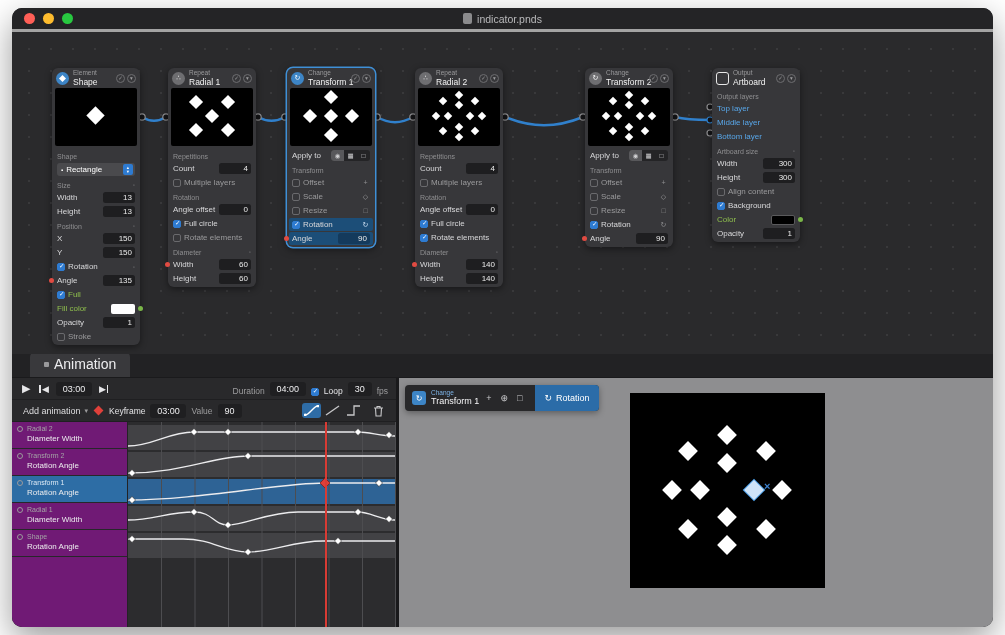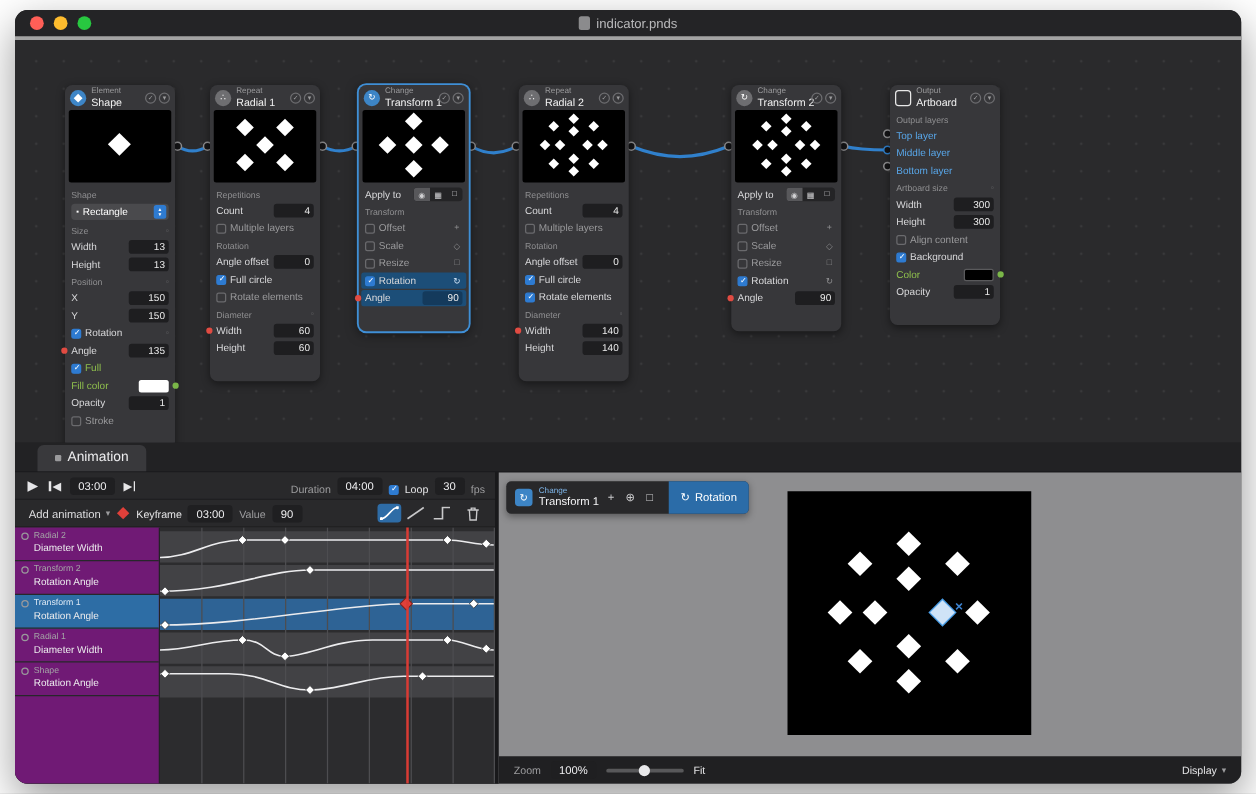--- a/index.html
+++ b/index.html
@@ -26,21 +26,21 @@
   .node.selected .n-ic.change{background:#3d85c6;}
   .n-ic.output{background:transparent;border:1.5px solid #e8e8e8;border-radius:3px;}
   .n-ic .mini-dm{width:5px;height:5px;background:#fff;transform:rotate(45deg);}
   .n-titles{line-height:1;min-width:0;}
   .n-type{font-size:6.5px;color:#9a9a9c;margin-bottom:1px;}
   .n-name{font-size:8.5px;color:#f2f2f2;white-space:nowrap;}
   .hbtns{margin-left:auto;display:flex;gap:2px;}
   .hbtn{width:9px;height:9px;border:1px solid #6d6d70;border-radius:50%;color:#9d9d9f;font-size:5.5px;display:flex;align-items:center;justify-content:center;}
   .node-preview{position:relative;height:58px;background:#000;margin:0 3px;border-radius:2px;overflow:hidden;}
   .pv-dm{position:absolute;background:#fff;transform:rotate(45deg);}
-  .node-body{padding:3px 5px 20px;display:flex;flex-direction:column;gap:1px;justify-content:space-between;}
+  .node-body{padding:3px 5px 2px;display:flex;flex-direction:column;gap:1px;justify-content:space-between;}
   .sec{display:flex;align-items:center;font-size:7px;color:#8f8f91;height:10px;margin-top:2px;}
   .sec .mini{margin-left:auto;color:#6f6f72;font-size:6px;}
   .row{position:relative;display:flex;align-items:center;gap:3px;height:13px;}
   .lbl{flex:1;color:#d8d8da;font-size:8px;white-space:nowrap;}
   .lbl.green{color:#8fbf4d;}
   .fld{width:32px;height:11px;background:#1e1e20;border-radius:2.5px;color:#ebebeb;font-size:8px;display:flex;align-items:center;justify-content:flex-end;padding-right:3px;flex:none;}
   .chk{width:8px;height:8px;border-radius:2px;border:1px solid #6a6a6d;flex:none;position:relative;}
   .chk.on{background:#2e7bd1;border-color:#2e7bd1;}
   .chk.on::after{content:"✓";color:#fff;font-size:6.5px;position:absolute;left:1px;top:-1.5px;}
   .pdot{position:absolute;width:5px;height:5px;border-radius:50%;top:4px;}
@@ -55,21 +55,21 @@
   .row.hl .pdot.red{left:-5px;}
   .dd{display:flex;align-items:center;gap:3px;background:#4a4a4d;border-radius:3px;height:13px;padding:0 2px 0 4px;margin:1px 0;}
   .dd .dtext{flex:1;font-size:8px;color:#fff;}
   .dd .dic{color:#fff;font-size:6px;}
   .dd .arrows{width:10px;height:11px;background:#2e7bd1;border-radius:2px;display:flex;flex-direction:column;align-items:center;justify-content:center;color:#fff;font-size:4.5px;line-height:4px;flex:none;}
   .swatch{width:24px;height:10px;border-radius:2px;background:#fff;flex:none;}
   .swatch.black{background:#000;border:1px solid #5a5a5c;}
   .layer{font-size:8px;color:#58a6e8;height:13px;display:flex;align-items:center;}
   
   .tabstrip{height:24px;flex:none;background:#222224;display:flex;align-items:flex-end;padding-left:18px;border-bottom:1px solid #1a1a1c;}
-  .tab{background:#39393c;border-radius:5px 5px 0 0;padding:4px 14px 5px;font-size:11px;color:#ededef;display:flex;align-items:center;gap:5px;}
+  .tab{background:#39393c;border-radius:5px 5px 0 0;padding:4px 14px 5px;font-size:14px;color:#ededef;display:flex;align-items:center;gap:5px;}
   .tab-ic{width:5px;height:5px;background:#9a9a9c;border-radius:1px;}
   
   .bottom{flex:1;display:flex;min-height:0;}
   .anim-panel{position:relative;width:384px;flex:none;background:#2f2f31;overflow:hidden;}
   .vdivider{width:3px;flex:none;background:#19191b;}
   .ctrl-row{position:absolute;left:0;right:0;height:22px;background:#29292b;border-bottom:1px solid #1f1f21;display:flex;align-items:center;padding:0 8px;gap:5px;}
   .ctrl-row.r1{top:0;}
   .ctrl-row.r2{top:22px;padding-left:11px;}
   .icn{color:#e6e6e8;font-size:9px;display:flex;align-items:center;gap:1px;padding:0 2px;}
   .icn .bar{width:1.5px;height:8px;background:#e6e6e8;}
@@ -724,28 +724,15 @@
         <span class="ab-dm" style="left:51px;top:129px;"></span>
         <span class="ab-dm" style="left:35px;top:90px;"></span>
         <span class="ab-dm" style="left:51px;top:51px;"></span>
         <span class="ab-dm" style="left:90px;top:63px;"></span>
         <span class="ab-dm sel" style="left:117px;top:90px;"></span>
         <span class="ab-dm" style="left:90px;top:117px;"></span>
         <span class="ab-dm" style="left:63px;top:90px;"></span>
         <span class="sel-x">×</span>
       </div>
 
-      <div class="view-bar">
-        <span class="glbl">Zoom</span>
-        <span class="tfld">100%</span>
-        <span class="slider">
-            <span class="strack"></span>
-            <span class="sknob"></span>
-          </span>
-        <span class="wlbl">Fit</span>
-        <span class="disp">
-            <span>Display</span>
-            <span class="carat">▾</span>
-          </span>
-      </div>
     </div>
   </div>
 </div>
 
 </body></html>

